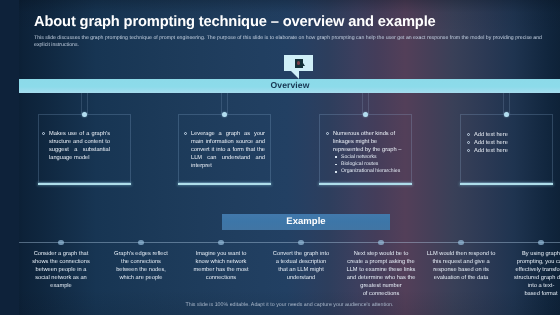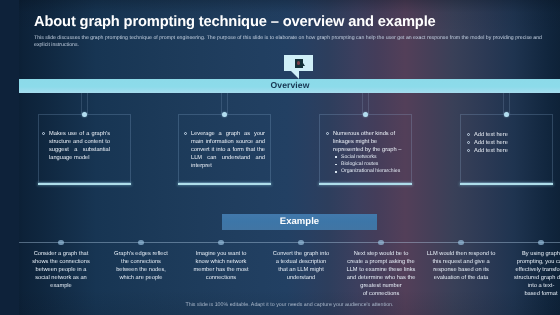--- a/index.html
+++ b/index.html
@@ -46,21 +46,21 @@
   .box ul{margin:0;padding:0;list-style:none;position:absolute;}
   .box li{position:relative;padding-left:7px;font-size:5.7px;line-height:8px;color:#eef3fa;}
   .box.just li{text-align:justify;}
   .box li:before{content:"";position:absolute;left:0px;top:2.1px;width:3px;height:3px;
         border:0.7px solid #c3d4e6;border-radius:50%;box-sizing:border-box;}
   .box ul.sub{position:static;margin-top:0px;padding-left:8px;}
   .box ul.sub li{padding-left:7px;font-size:5.1px;line-height:7.4px;color:#e4ecf5;text-align:left;}
   .box ul.sub li:before{border-radius:0;background:#d6e2ee;border:none;width:1.5px;height:1.5px;top:2.9px;left:1px;}
 
   
-  .example{position:absolute;left:203px;top:214px;width:155px;height:16px;
+  .example{position:absolute;left:203px;top:214px;width:168px;height:16px;
            background:linear-gradient(180deg,#4279ac 0%,#3d76a8 45%,#4175a4 100%);}
   .example span{display:block;text-align:center;line-height:16.2px;font-size:9.5px;font-weight:bold;color:#ffffff;letter-spacing:0.05px;}
 
   .bitem{position:absolute;top:249.8px;width:100px;text-align:center;font-size:5.7px;line-height:8px;color:#e6eef7;white-space:pre-line;}
 
   .footer{position:absolute;left:0;right:0;top:301.5px;text-align:center;font-size:5.3px;color:#a9b7ca;}
 </style>
 </head>
 <body>
 

